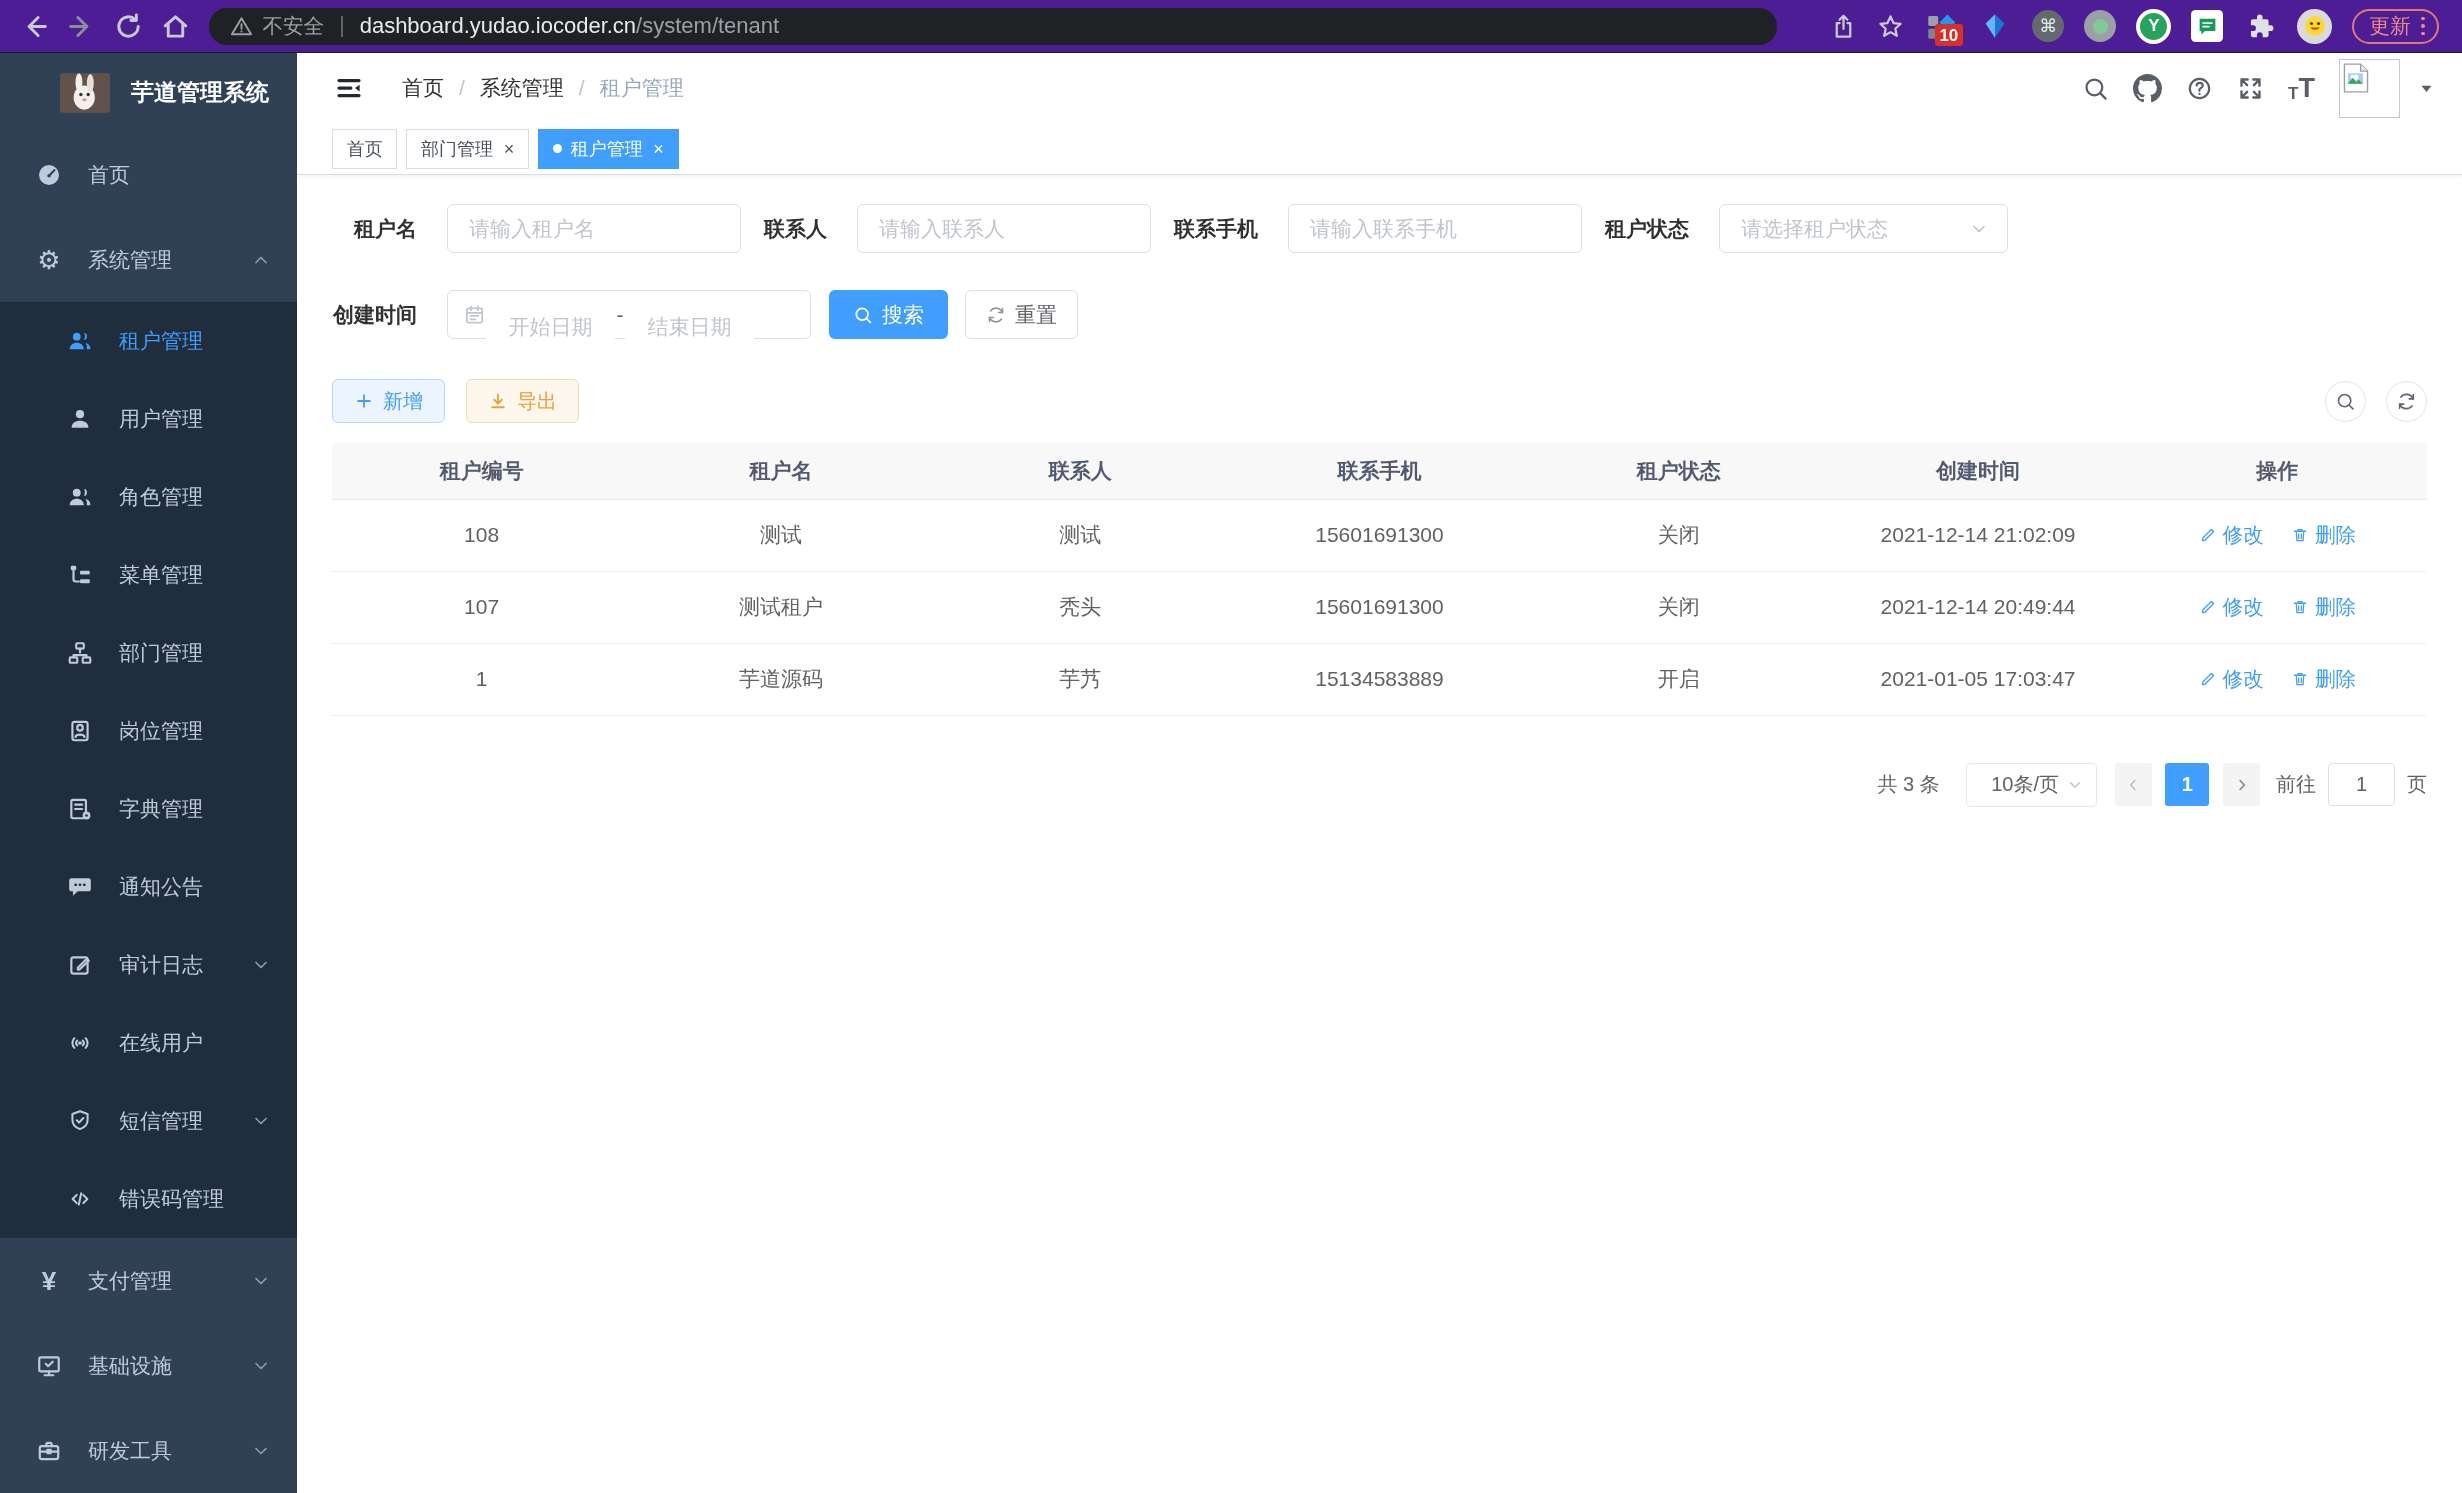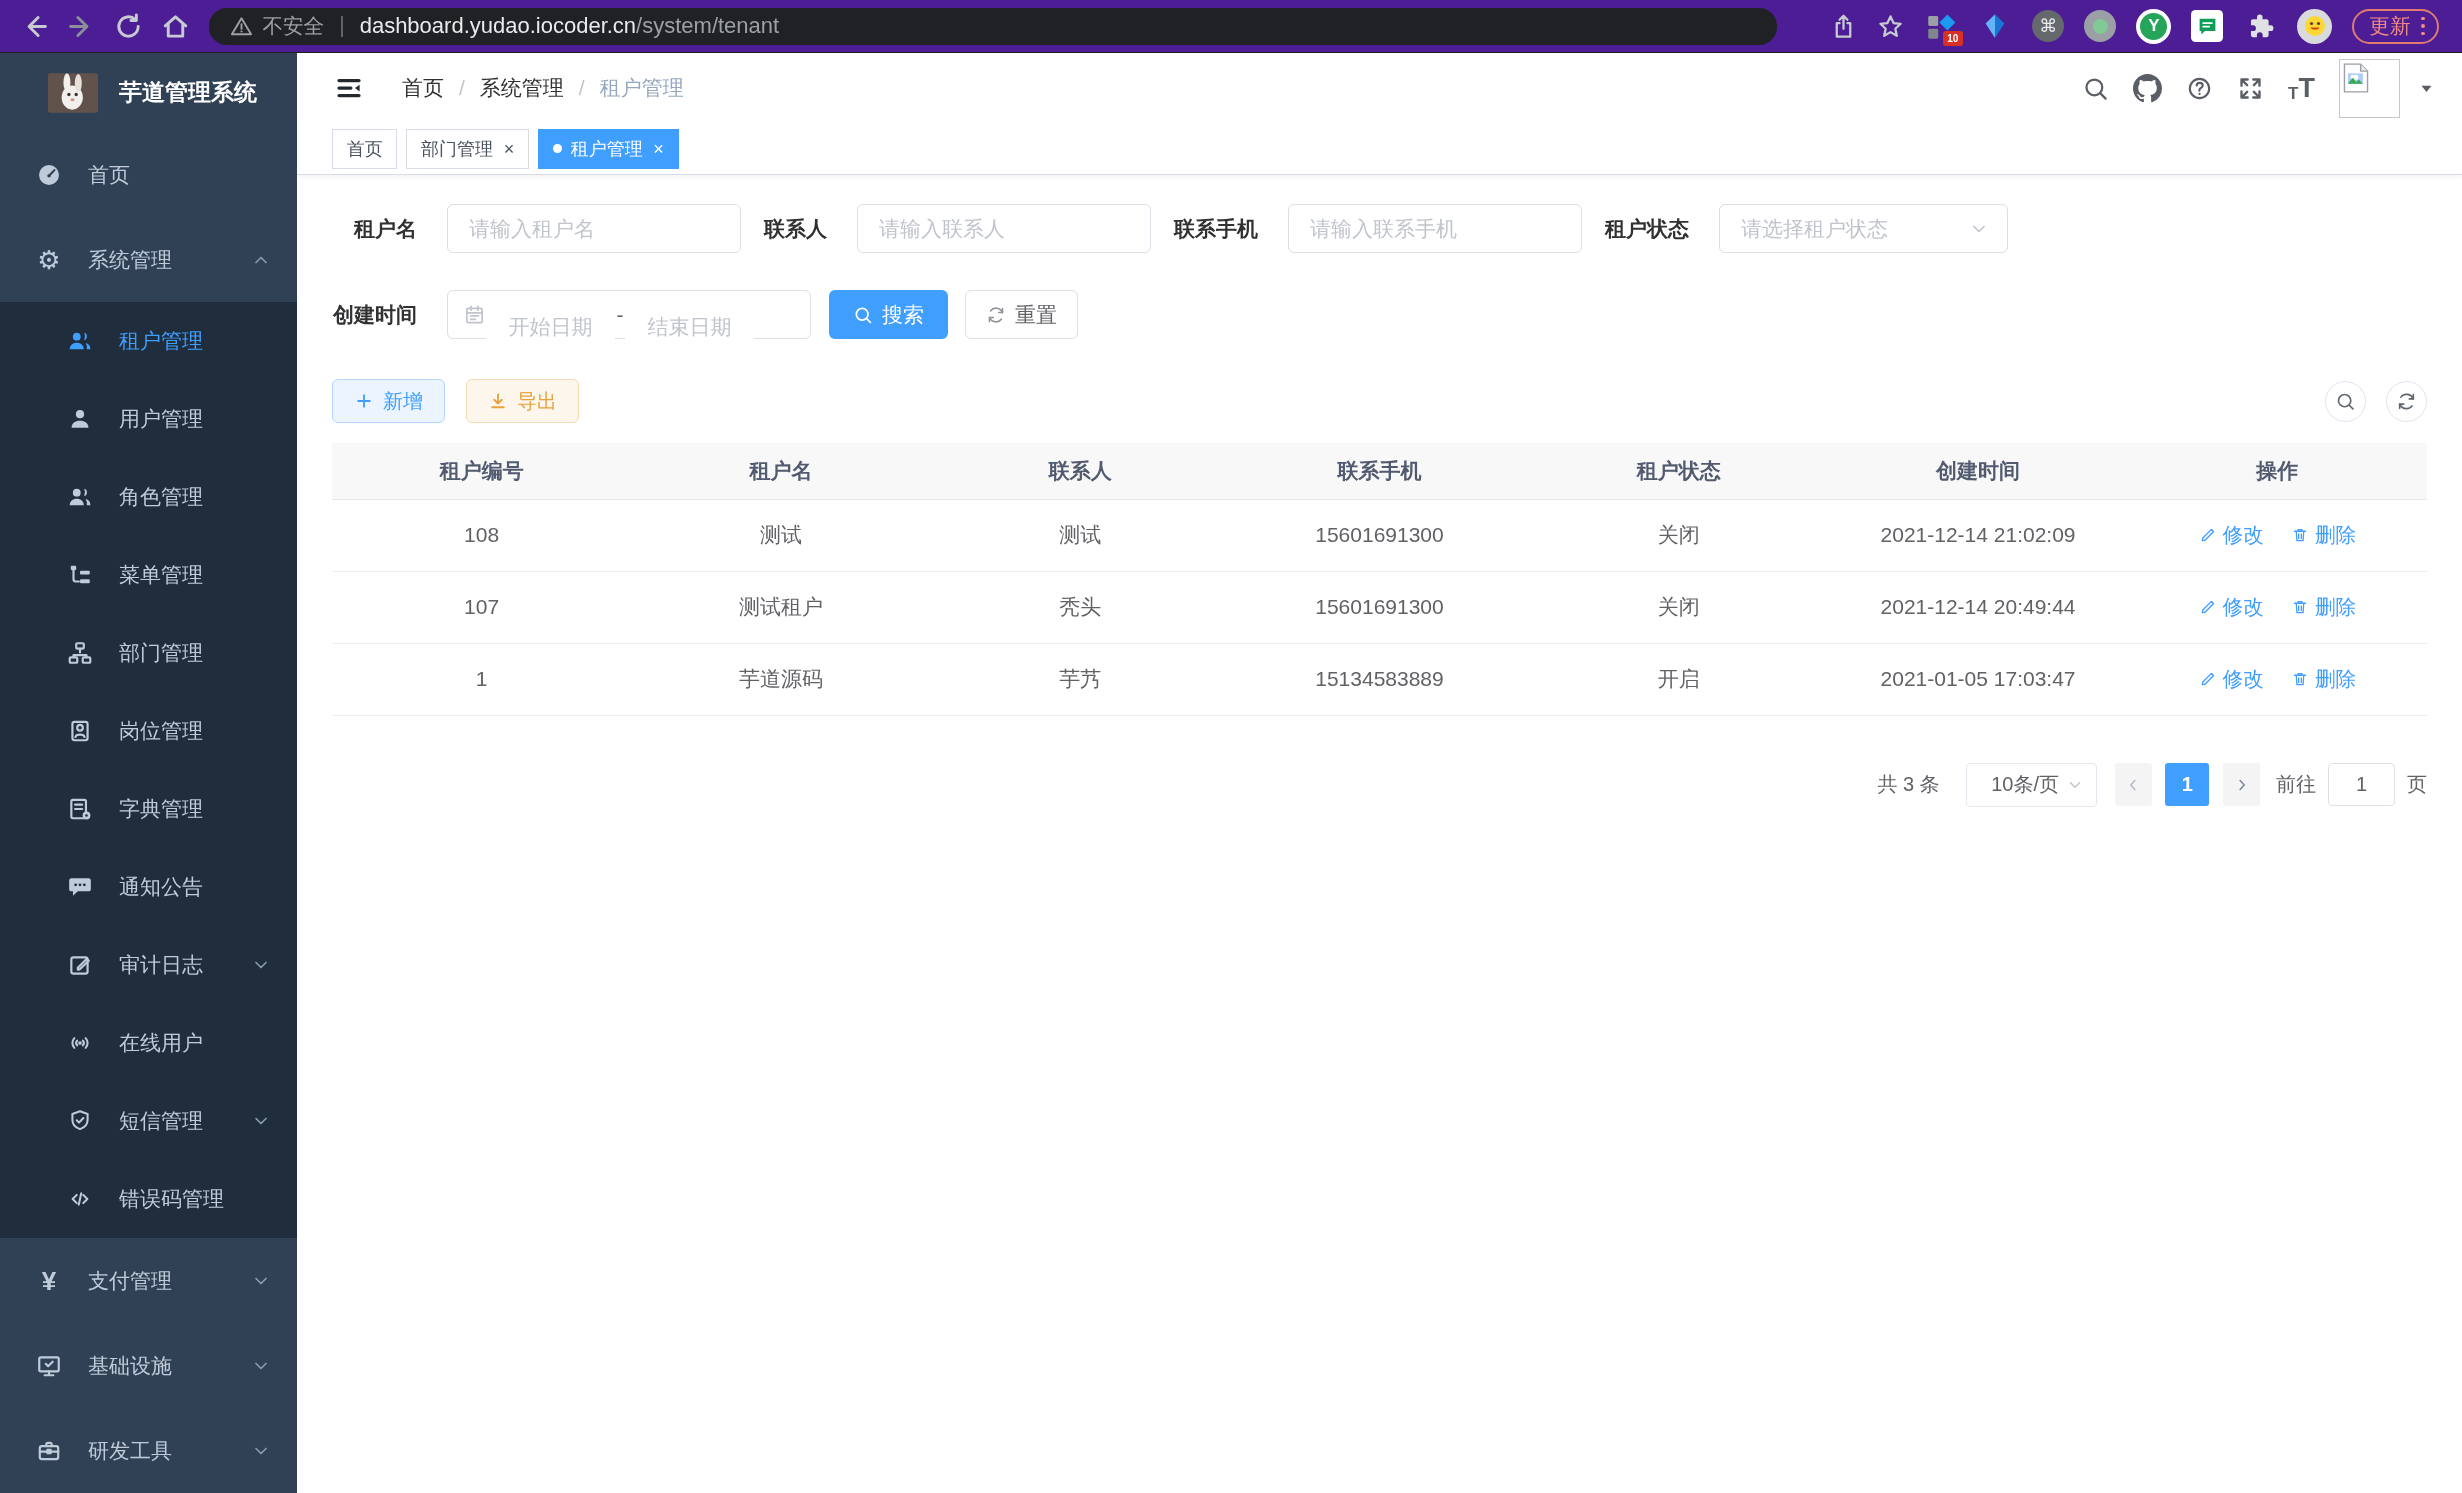--- a/index.html
+++ b/index.html
@@ -13,31 +13,31 @@
   .nav-btn { width:47px; height:43px; display:flex; align-items:center; justify-content:center; color:#c7cbd1; }
   .chrome-left { display:flex; align-items:center; padding-left:10.7px; }
   .url-pill { margin-left:10.7px; width:1568px; height:37px; border-radius:18px; background:#202124;
     display:flex; align-items:center; padding:0 21px; }
   .sec-label { color:#9aa0a6; font-size:20.6px; margin-left:9px; white-space:nowrap; }
   .url-sep { width:1.5px; height:21px; background:#5f6368; margin:0 17px; }
   .url-text { font-size:22px; white-space:nowrap; }
   .url-host { color:#e8eaed; } .url-path { color:#9aa0a6; }
   .chrome-right { margin-left:auto; display:flex; align-items:center; gap:20px; padding-right:23px; }
   .ext { position:relative; width:34px; height:34px; display:flex; align-items:center; justify-content:center; }
-  .ext-badge { position:absolute; right:-4.6px; bottom:-3px; background:#d93025; color:#fff; font-size:10px;
+  .ext-badge { position:absolute; right:-4.6px; bottom:-3px; background:#d93025; color:#fff; font-size:17px;
     line-height:1; padding:2.3px 4.6px; border-radius:3px; font-weight:700; }
   .circ { border-radius:50%; display:flex; align-items:center; justify-content:center; }
   .update-pill { height:35px; border:2.3px solid #e07a73; border-radius:18px; display:flex; align-items:center;
     gap:10.7px; padding:0 12px 0 15px; color:#f28b82; font-size:20.6px; }
   .kebab { display:flex; flex-direction:column; gap:3.8px; }
   .kebab i { width:3.8px; height:3.8px; border-radius:50%; background:#f28b82; }
 
   
   .sidebar { position:absolute; top:53px; left:0; bottom:0; width:297px; background:#304156; overflow:hidden; }
-  .logo-row { height:79px; display:flex; align-items:center; padding-left:48px; }
+  .logo-row { height:79px; display:flex; align-items:center; padding-left:60px; }
   .logo-img { width:50px; height:40px; border-radius:3px; overflow:hidden; flex:0 0 auto; }
   .logo-title { color:#fff; font-size:23px; font-weight:700; margin-left:21px; white-space:nowrap; }
   .mi { height:85px; display:flex; align-items:center; padding:0 26px 0 34px; color:#bfcbd9; font-size:21px; cursor:pointer; }
   .mi .ic { width:30px; margin-right:24px; display:flex; justify-content:center; color:#bfcbd9; }
   .mi .lbl { flex:1; white-space:nowrap; }
   .mi .chev { color:#8d9bb0; }
   .submenu { background:#1f2d3d; }
   .smi { height:78px; display:flex; align-items:center; padding-left:65px; color:#bfcbd9; font-size:21px; cursor:pointer; }
   .smi .ic { width:30px; margin-right:24px; display:flex; justify-content:center; }
   .smi.active { color:#409eff; } .smi.active .ic { color:#409eff; }

